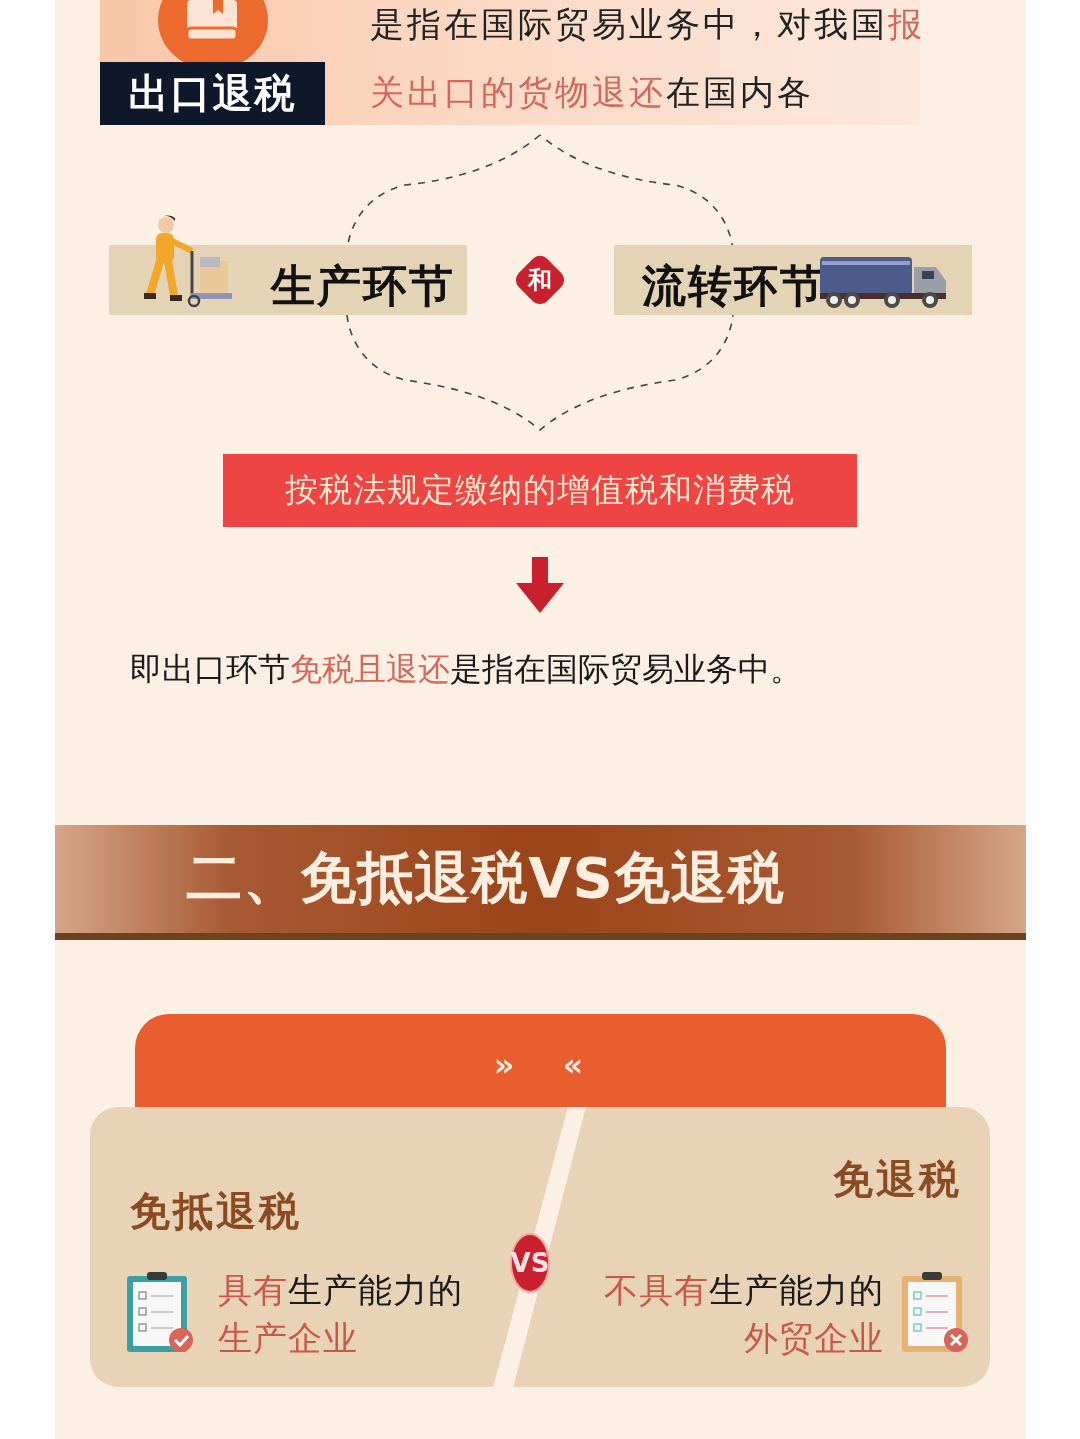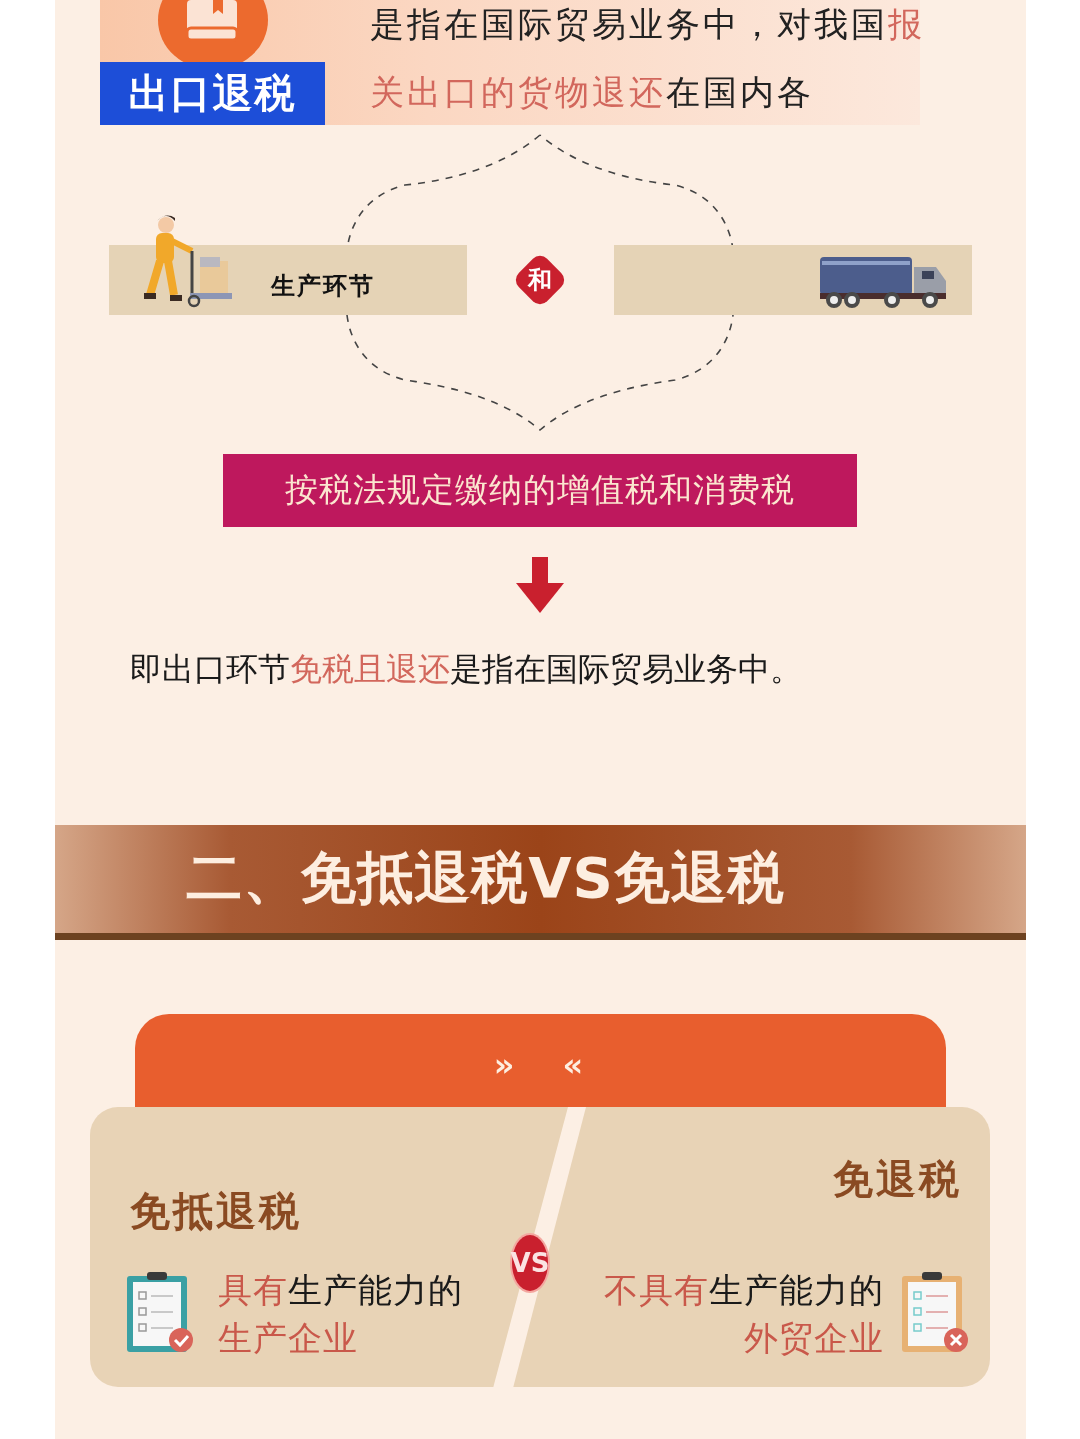--- a/index.html
+++ b/index.html
@@ -18,62 +18,62 @@
     position: absolute; left: 100px; top: 0; width: 820px; height: 125px;
     background: linear-gradient(90deg, #f9c7a8 0%, #fbd7c2 40%, #fce8dc 100%);
   }
   .badge-circle {
     position: absolute; left: 158px; top: -30px; width: 110px; height: 100px;
     border-radius: 50%; background: #ec6a2e;
   }
   .badge-circle svg { position: absolute; left: 27px; top: 30px; }
   .badge-label {
     position: absolute; left: 100px; top: 62px; width: 225px; height: 63px;
-    background: #1d4ed8; color: #fff; font-weight: bold; font-size: 40px;
+    background: #0f172a; color: #fff; font-weight: bold; font-size: 40px;
     display: flex; align-items: center; justify-content: center; letter-spacing: 2px;
   }
   .intro-line {
     position: absolute; left: 370px; font-size: 34px; color: #222; letter-spacing: 3px;
     white-space: nowrap;
   }
   .intro-line.l1 { top: 2px; }
   .intro-line.l2 { top: 70px; }
   .hl { color: #d2675c; }
 
   
   .dash-shape { position: absolute; left: 335px; top: 125px; }
 
   .stage-box {
     position: absolute; top: 245px; height: 70px; background: #e5d3b6;
     display: flex; align-items: center;
   }
   .stage-box.left { left: 109px; width: 358px; }
   .stage-box.right { left: 614px; width: 358px; }
-  .stage-label { font-size: 24px; font-weight: bold; color: #111; letter-spacing: 2px; margin-top: 12px; }
+  .stage-label { font-size: 44px; font-weight: bold; color: #111; letter-spacing: 2px; margin-top: 12px; }
   .stage-box.left .stage-label { position: absolute; left: 162px; }
   .stage-box.right .stage-label { position: absolute; left: 28px; }
   .worker { position: absolute; left: 35px; top: -30px; }
   .truck { position: absolute; left: 204px; top: 8px; }
 
   .and-badge {
     position: absolute; left: 512px; top: 252px; width: 56px; height: 56px;
   }
   .and-badge .diamond {
     position: absolute; left: 8px; top: 8px; width: 40px; height: 40px;
     background: #c9202e; transform: rotate(45deg); border-radius: 10px;
   }
   .and-badge .txt {
     position: absolute; left: 0; top: 0; width: 56px; height: 56px;
     display: flex; align-items: center; justify-content: center;
     color: #fff; font-weight: bold; font-size: 24px;
   }
 
   .tax-bar {
     position: absolute; left: 223px; top: 454px; width: 634px; height: 73px;
-    background: #be185d; color: #fbe6cf; font-size: 33px; letter-spacing: 1px;
+    background: #ef4444; color: #fbe6cf; font-size: 33px; letter-spacing: 1px;
     display: flex; align-items: center; justify-content: center;
   }
   .down-arrow { position: absolute; left: 514px; top: 557px; }
   .conclusion {
     position: absolute; left: 130px; top: 648px; font-size: 32px; color: #1a1a1a;
     white-space: nowrap;
   }
 
   
   .sec-header {
@@ -176,20 +176,21 @@
   </svg>
   <span class="stage-label">生产环节</span>
 </div>
 
 <div class="and-badge">
   <div class="diamond"></div>
   <div class="txt">和</div>
 </div>
 
 <div class="stage-box right">
+  <span class="stage-label">流转环节</span>
   <svg class="truck" width="132" height="58" viewBox="0 0 132 58">
     <rect x="2" y="4" width="92" height="38" rx="4" fill="#4c5d8c"></rect>
     <rect x="4" y="8" width="88" height="4" fill="#8fa1c9"></rect>
     <path d="M96 14 h22 l10 14 v16 h-32z" fill="#9a9ea8"></path>
     <rect x="104" y="18" width="12" height="8" fill="#3b4258"></rect>
     <rect x="2" y="40" width="126" height="6" fill="#4a2d2d"></rect>
     <g fill="#eee" stroke="#4a4a4a" stroke-width="4">
       <circle cx="16" cy="47" r="6"></circle>
         <circle cx="34" cy="47" r="6"></circle>
       <circle cx="74" cy="47" r="6"></circle>

